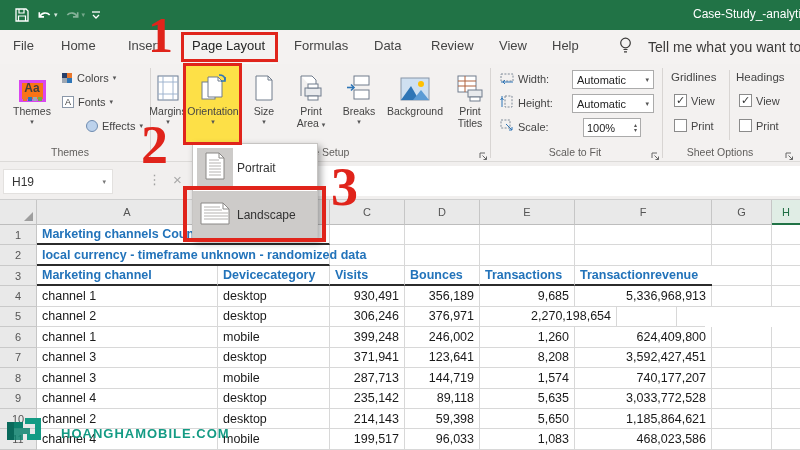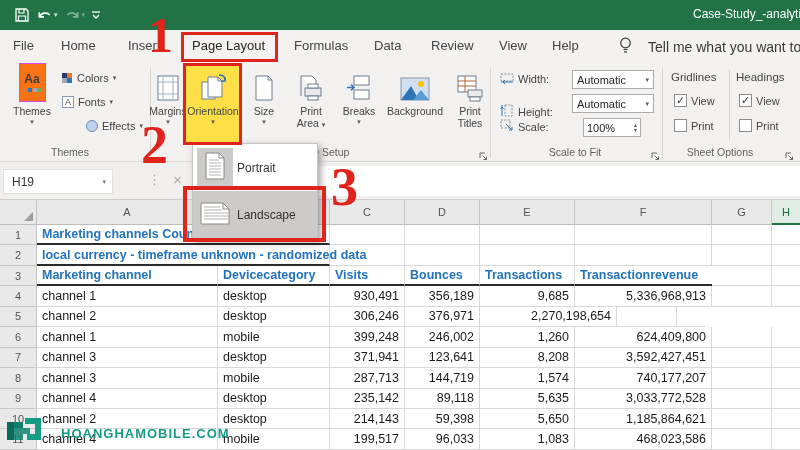--- a/index.html
+++ b/index.html
@@ -137,21 +137,21 @@
           <path d="M5.5 13.5h4M6 15.8h3" stroke="#3b3a39" stroke-width="1.2"></path>
         </svg>
     </span>
     <span class="tellme">Tell me what you want to</span>
   </div>
 
   <div class="ribbon">
 
     <div class="bigbtn" style="left:8px; width:48px;">
       <span class="ic">
-        <span style="width:27px;height:39px;background:#f97316;border:1px solid #d946ef;display:flex;flex-direction:column;align-items:center;justify-content:center;">
+        <span style="width:27px;height:22px;background:#f97316;border:3px solid #d946ef;display:flex;flex-direction:column;align-items:center;justify-content:center;">
           <span style="font-size:12px;font-weight:700;color:#3f3f3f;line-height:13px;">Aa</span>
           <span style="display:flex;gap:1px;margin-top:2px;">
             <span style="width:4px;height:4px;background:#e8762c;"></span>
               <span style="width:4px;height:4px;background:#2e75b6;"></span>
               <span style="width:4px;height:4px;background:#9ea7b3;"></span>
               <span style="width:4px;height:4px;background:#70ad47;"></span>
           </span>
         </span>
       </span>
       <span class="lbl">Themes</span>
@@ -272,21 +272,21 @@
       <span><svg width="14" height="13" viewBox="0 0 14 13">
             <rect x="1" y="3" width="12" height="7" fill="none" stroke="#7f8b99" stroke-dasharray="2 1.4"></rect>
             <path d="M1 12h12M3 12l2-2M3 12l2 2" stroke="#2e75b6" transform="translate(0,-1)"></path>
           </svg></span>
       <span>Width:</span>
     </div>
     <div class="combo" style="position:absolute; left:572px; top:6px;">
       <span>Automatic</span>
         <span style="font-size:7px;color:#555;">▾</span>
     </div>
-    <div class="smallrow" style="left:500px; top:40px;">
+    <div class="smallrow" style="left:500px; top:31px;">
       <span><svg width="14" height="13" viewBox="0 0 14 13">
             <rect x="5" y="1" width="7" height="11" fill="none" stroke="#7f8b99" stroke-dasharray="2 1.4"></rect>
             <path d="M2 1v11M2 3l-1.5 2M2 3l1.5 2" stroke="#2e75b6"></path>
           </svg></span>
       <span>Height:</span>
     </div>
     <div class="combo" style="position:absolute; left:572px; top:30px;">
       <span>Automatic</span>
         <span style="font-size:7px;color:#555;">▾</span>
     </div>

